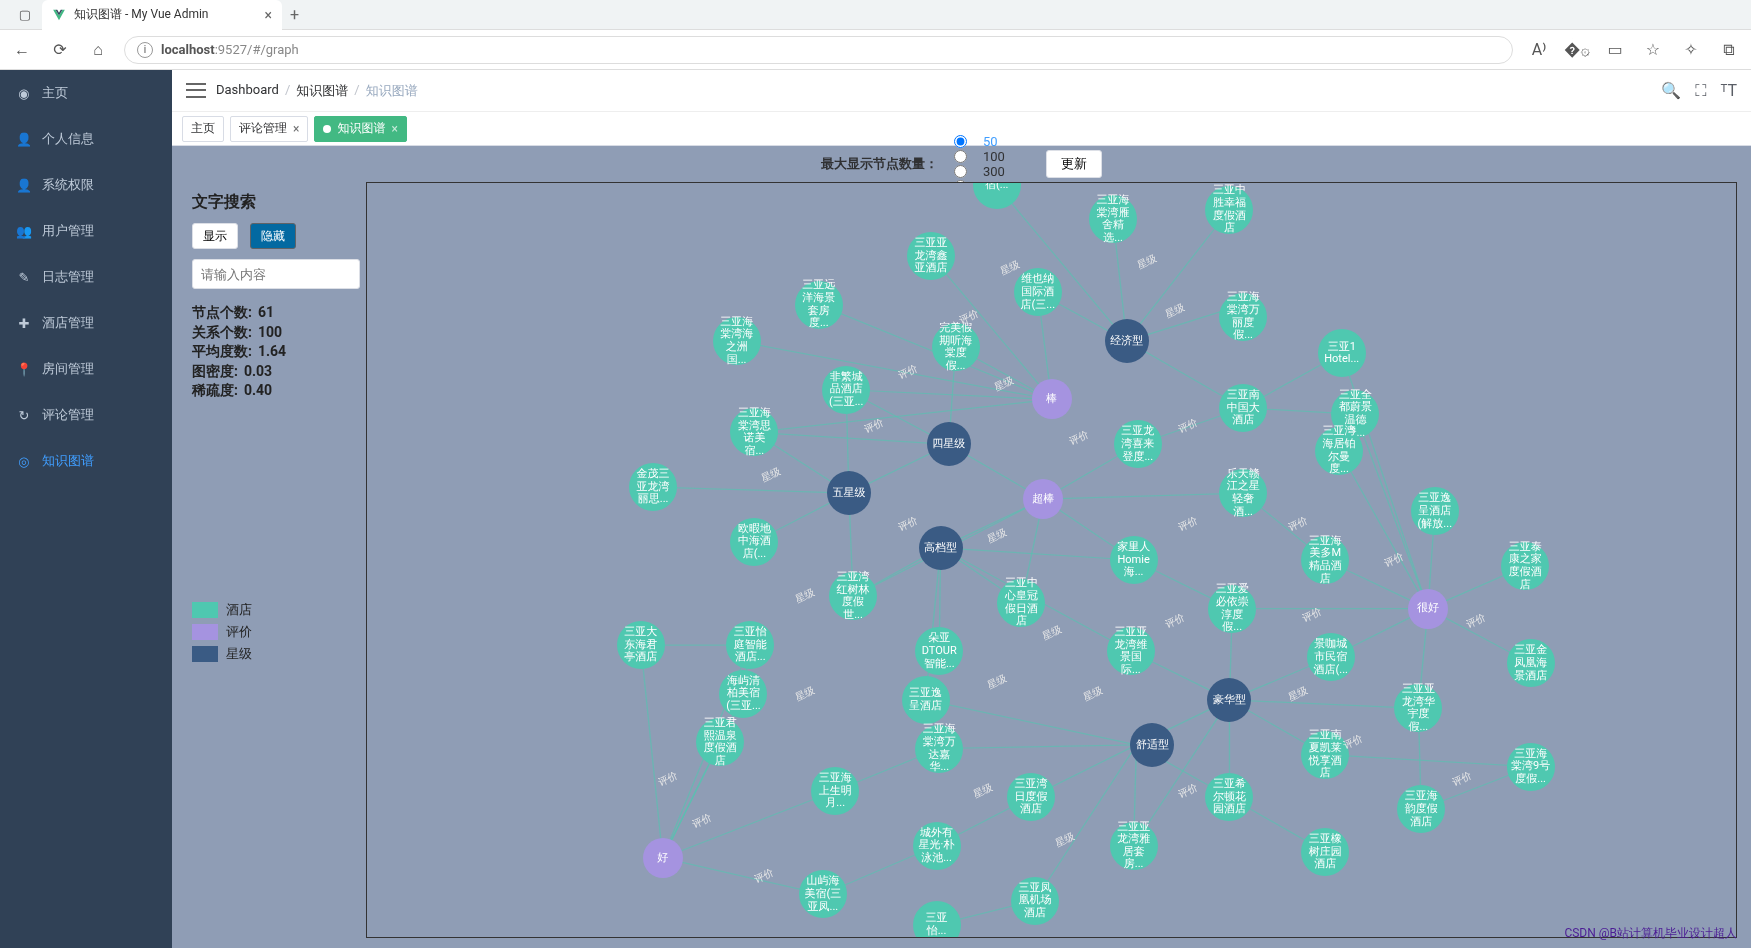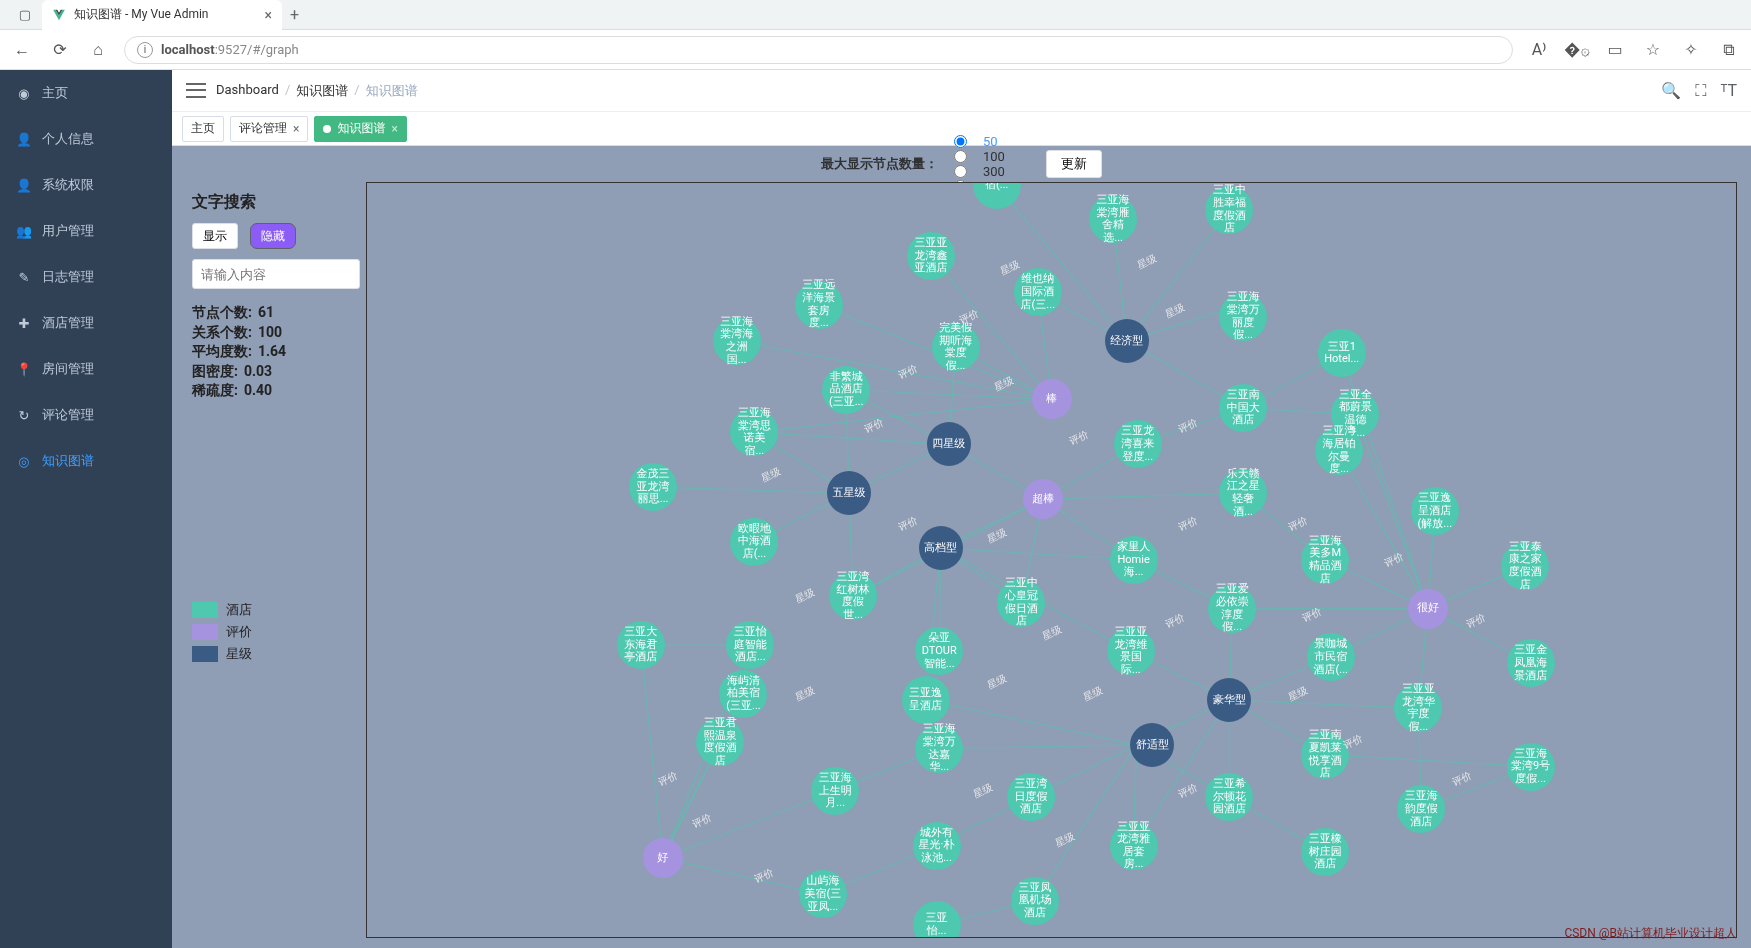--- a/index.html
+++ b/index.html
@@ -40,34 +40,34 @@
 .tab-chip .x{color:inherit;opacity:.7;}
 .controls-bar { height:36px; display:flex; align-items:center; justify-content:center; gap:16px; font-size:13px; color:#303133; }
 .controls-bar label{display:flex;align-items:center;gap:16px;cursor:pointer;}
 .controls-bar .sel{color:#409EFF;}
 .update-btn{background:#fff;border:1px solid #dcdfe6;border-radius:3px;height:28px;padding:0 14px;cursor:pointer;font-size:13px;}
 .content { flex:1; display:flex; gap:0; overflow:hidden; padding:0 14px 10px 14px;}
 .left-panel { width:180px; padding:10px 6px; color:#222;}
 .left-panel h3{font-size:16px;font-weight:700;margin-bottom:10px;}
 .btn-row{display:flex;gap:12px;margin-bottom:10px;}
 .btn{border:1px solid #dcdfe6;background:#fff;border-radius:3px;height:26px;padding:0 10px;font-size:12px;cursor:pointer;}
-.btn.dark{background:#8b5cf6;color:#fff;border-color:#606266;border-radius:7px;}
+.btn.dark{background:#0369a1;color:#fff;border-color:#606266;}
 .search-input{width:100%;height:30px;border:1px solid #dcdfe6;border-radius:3px;padding:0 8px;font-size:13px;margin-bottom:14px;background:#fff;}
 .stats{font-size:14px;font-weight:700;line-height:1.4;}
 .stats .row{display:flex;gap:6px;}
 .legend{margin-top:200px;}
 .legend .li{display:flex;align-items:center;gap:8px;margin-bottom:4px;font-size:13px;}
 .legend .sw{width:26px;height:16px;}
 .graph-canvas{flex:1;border:1px solid #333;background:#8f9db5;position:relative;overflow:hidden;}
 .node{position:absolute;border-radius:50%;display:flex;align-items:center;justify-content:center;text-align:center;color:#fff;font-size:11px;line-height:1.15;padding:4px;transform:translate(-50%,-50%);}
 .node.teal{background:#4fc8b0;}
 .node.purple{background:#a593e0;}
 .node.navy{background:#3a5b84;}
 .edge-label{position:absolute;color:#e8e8e8;font-size:10px;transform:translate(-50%,-50%) rotate(-25deg);pointer-events:none;}
-.watermark{position:absolute;right:14px;bottom:6px;color:#7f1d1d;font-size:12px;}
+.watermark{position:absolute;right:14px;bottom:6px;color:#4c1d95;font-size:12px;}
 svg.edges{position:absolute;top:0;left:0;width:100%;height:100%;pointer-events:none;}
 svg.edges line{stroke:#4fc8b0;stroke-width:1;opacity:.55;}
 </style>
 </head>
 <body>
 
 <div class="browser-topbar">
   <div class="pad"></div>
   <div class="ico">▢</div>
   <div class="browser-tab">

